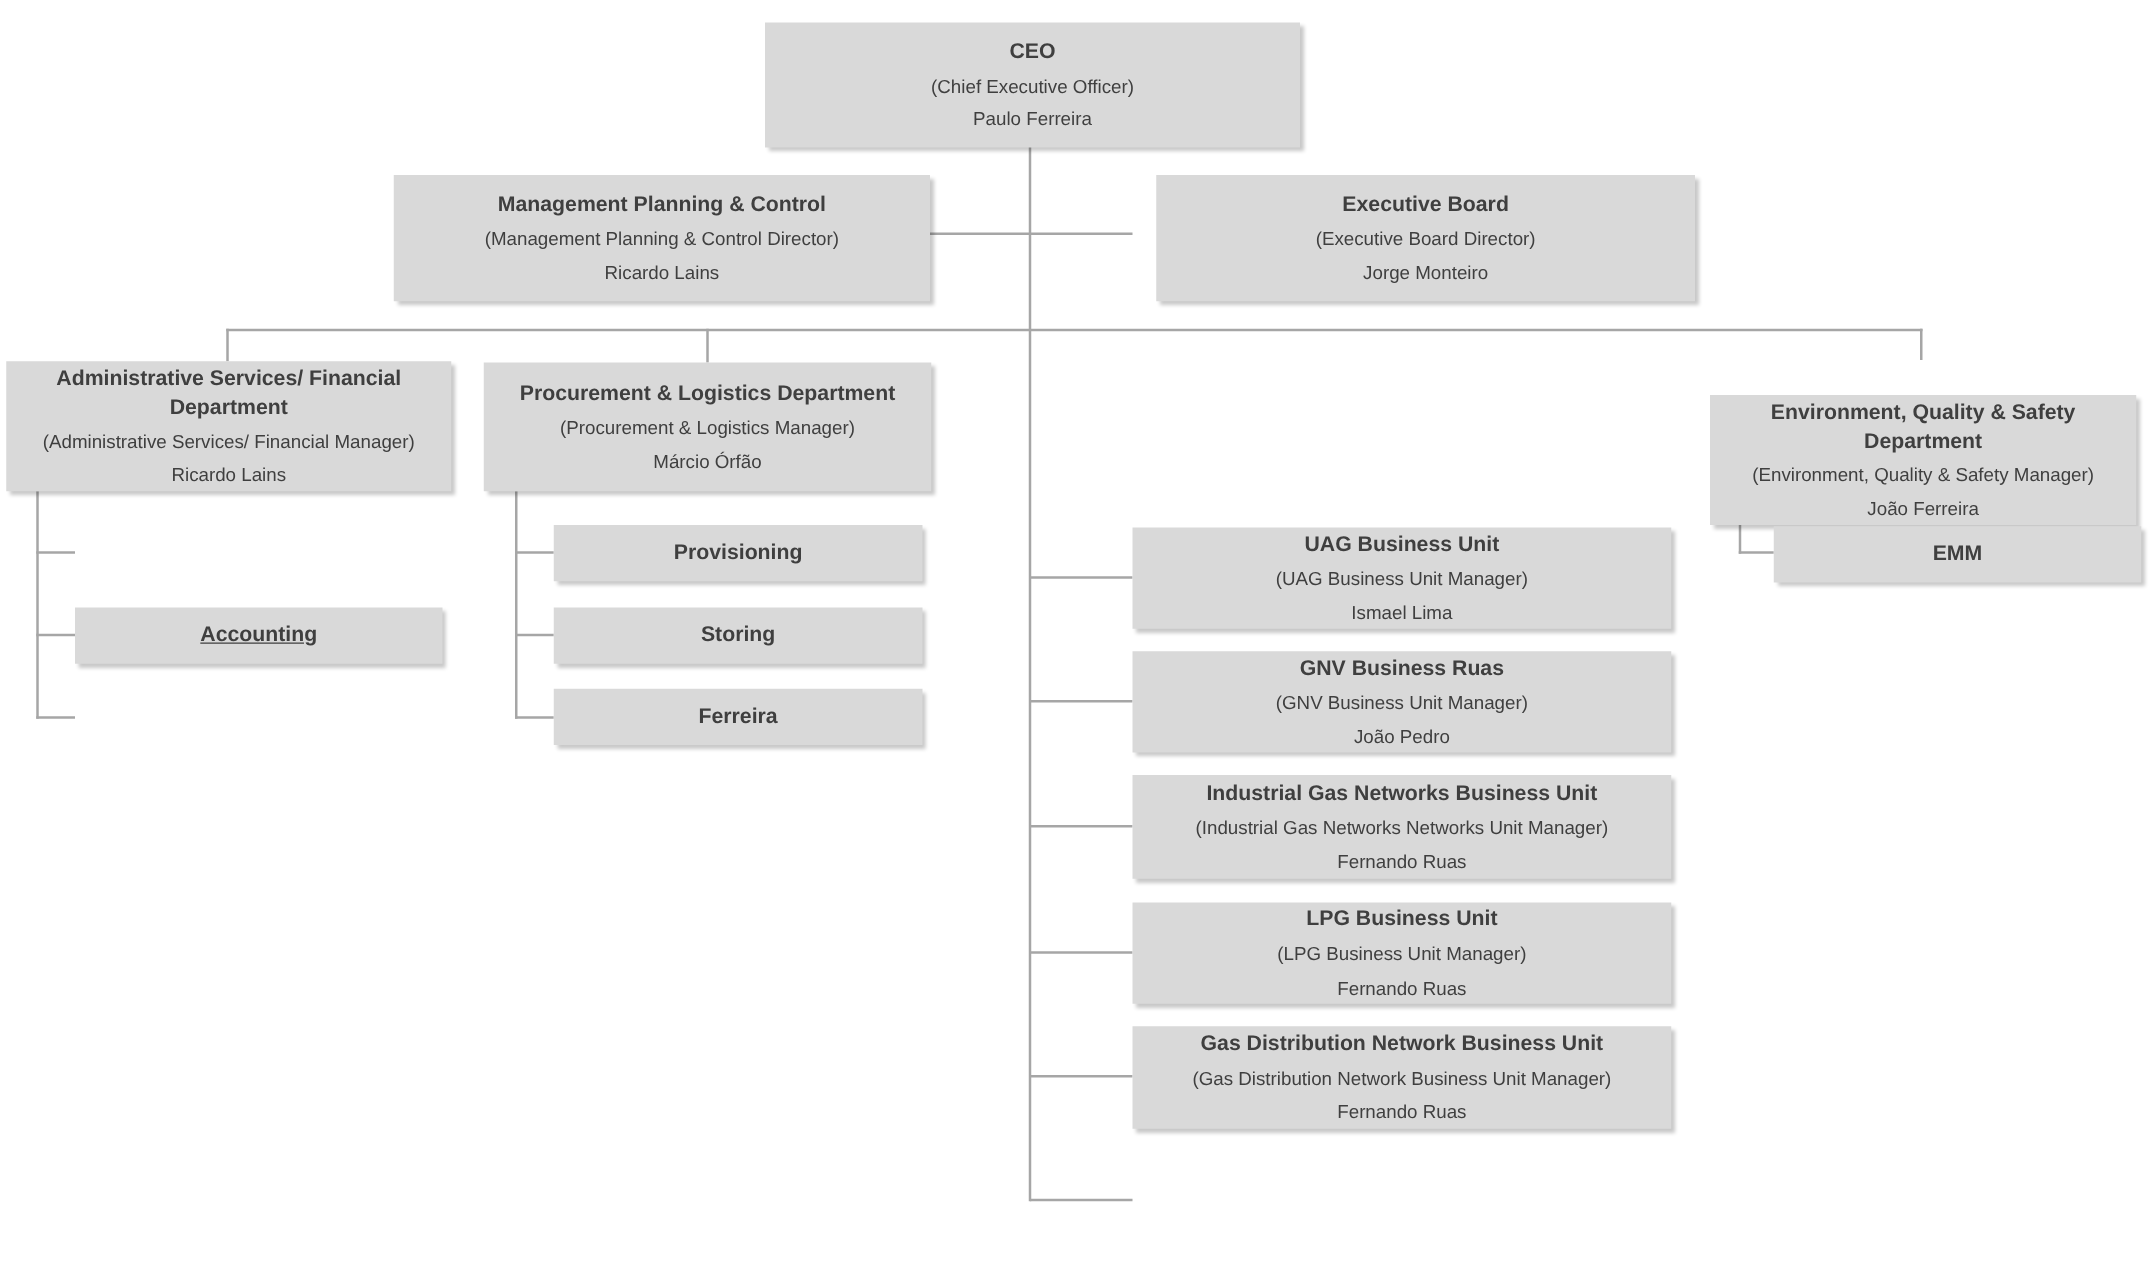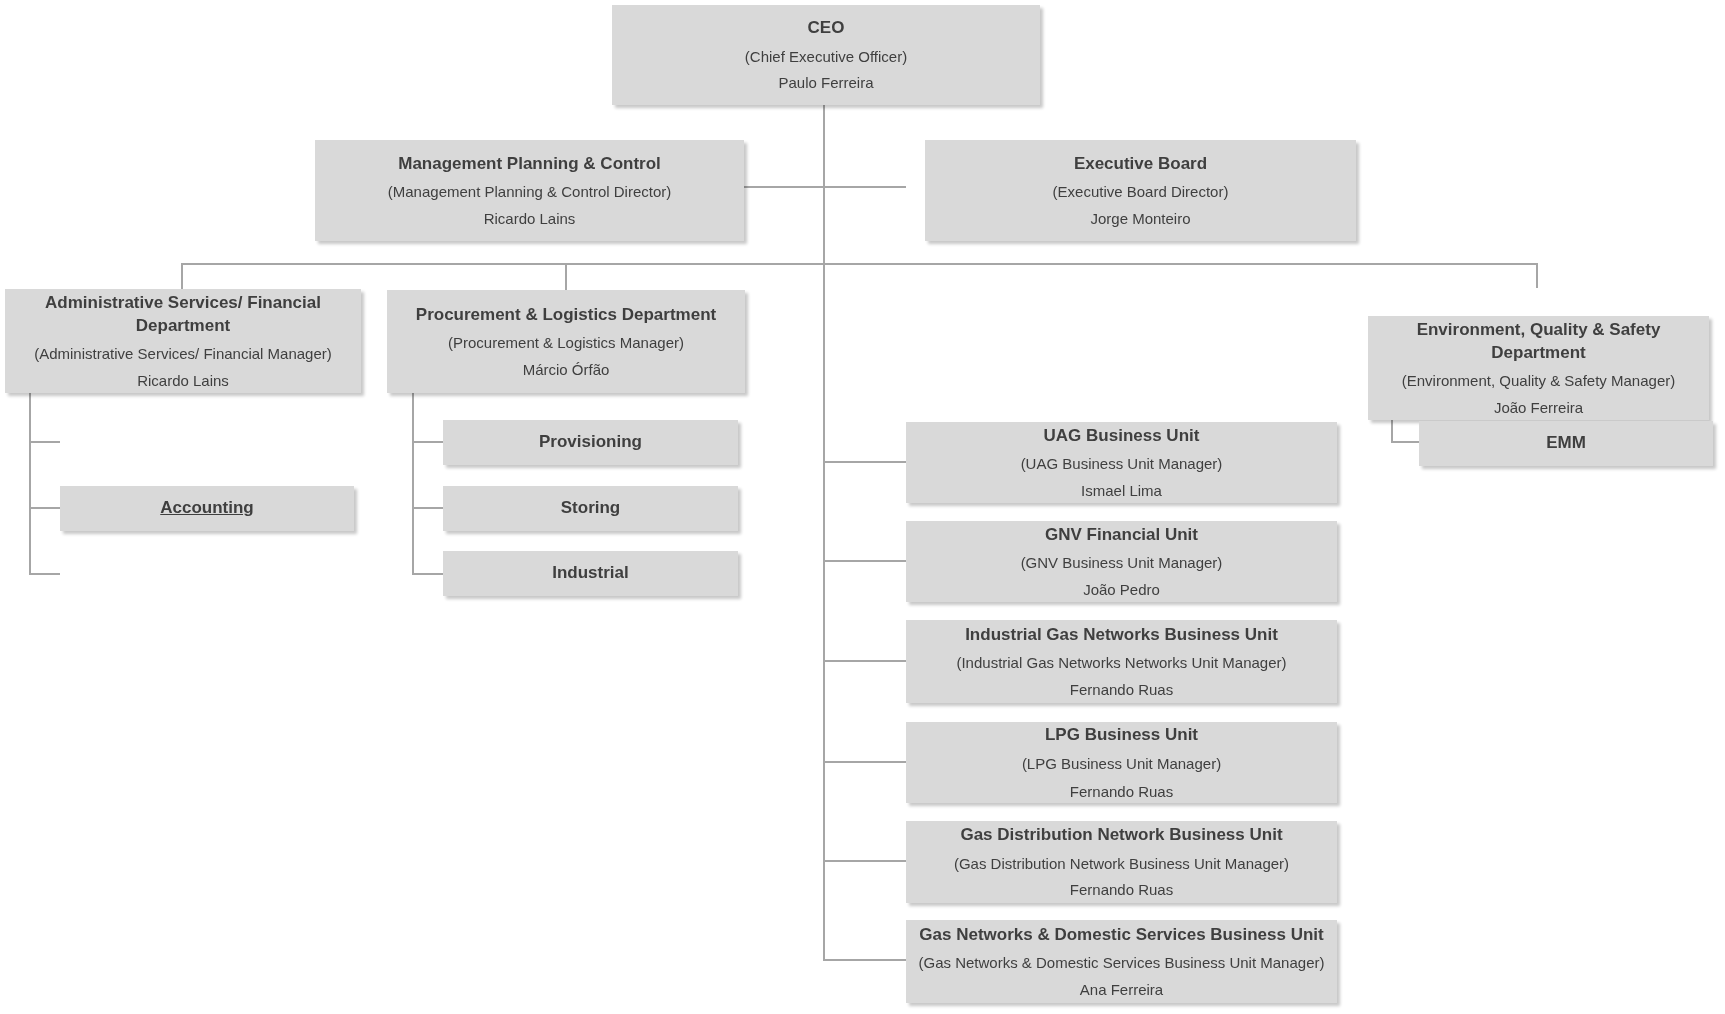--- a/index.html
+++ b/index.html
@@ -39,21 +39,21 @@
     font-size: 17px;
     line-height: 1.35;
   }
   .node .subtitle, .node .name {
     font-size: 15px;
     line-height: 1.3;
     margin-top: 7px;
   }
 
   
-  #node-ceo   { left: 612px;  top: 5px;   width: 428px; height: 100px; text-align: center; }
+  #node-ceo   { left: 612px;  top: 18px;   width: 428px; height: 100px; text-align: center; }
   #node-mpc   { left: 315px;  top: 140px; width: 429px; height: 101px; }
   #node-eb    { left: 925px;  top: 140px; width: 431px; height: 101px; }
 
   #node-admin { left: 5px;    top: 289px; width: 356px; height: 104px; }
   #node-proc  { left: 387px;  top: 290px; width: 358px; height: 103px; }
   #node-env   { left: 1368px; top: 288px; width: 341px; height: 104px; margin-top: 28px; }
 
   #node-hr    { left: 60px;   top: 420px; width: 294px; height: 45px; }
   #node-acc   { left: 60px;   top: 486px; width: 294px; height: 45px; text-decoration: underline; }
   #node-fin   { left: 60px;   top: 551px; width: 294px; height: 45px; }
@@ -167,35 +167,35 @@
     <div class="title">Accounting</div>
   </div>
 
   <div class="node" id="node-prov">
     <div class="title">Provisioning</div>
   </div>
   <div class="node" id="node-stor">
     <div class="title">Storing</div>
   </div>
   <div class="node" id="node-equip">
-    <div class="title">Industrial</div>
+    <div class="title">Ferreira</div>
   </div>
 
   <div class="node" id="node-uag">
     <div class="title">UAG Business Unit</div>
     <div class="subtitle">(UAG Business Unit Manager)</div>
     <div class="name">Ismael Lima</div>
   </div>
 
   <div class="node" id="node-emm">
     <div class="title">EMM</div>
   </div>
 
   <div class="node" id="node-gnv">
-    <div class="title">GNV Financial Unit</div>
+    <div class="title">GNV Business Ruas</div>
     <div class="subtitle">(GNV Business Unit Manager)</div>
     <div class="name">João Pedro</div>
   </div>
 
   <div class="node" id="node-ign">
     <div class="title">Industrial Gas Networks Business Unit</div>
     <div class="subtitle">(Industrial Gas Networks Networks Unit Manager)</div>
     <div class="name">Fernando Ruas</div>
   </div>
 
@@ -204,19 +204,14 @@
     <div class="subtitle">(LPG Business Unit Manager)</div>
     <div class="name">Fernando Ruas</div>
   </div>
 
   <div class="node" id="node-gdn">
     <div class="title">Gas Distribution Network Business Unit</div>
     <div class="subtitle">(Gas Distribution Network Business Unit Manager)</div>
     <div class="name">Fernando Ruas</div>
   </div>
 
-  <div class="node" id="node-gnds">
-    <div class="title">Gas Networks &amp; Domestic Services Business Unit</div>
-    <div class="subtitle">(Gas Networks &amp; Domestic Services Business Unit Manager)</div>
-    <div class="name">Ana Ferreira</div>
-  </div>
 
 </div>
 
 </body></html>

